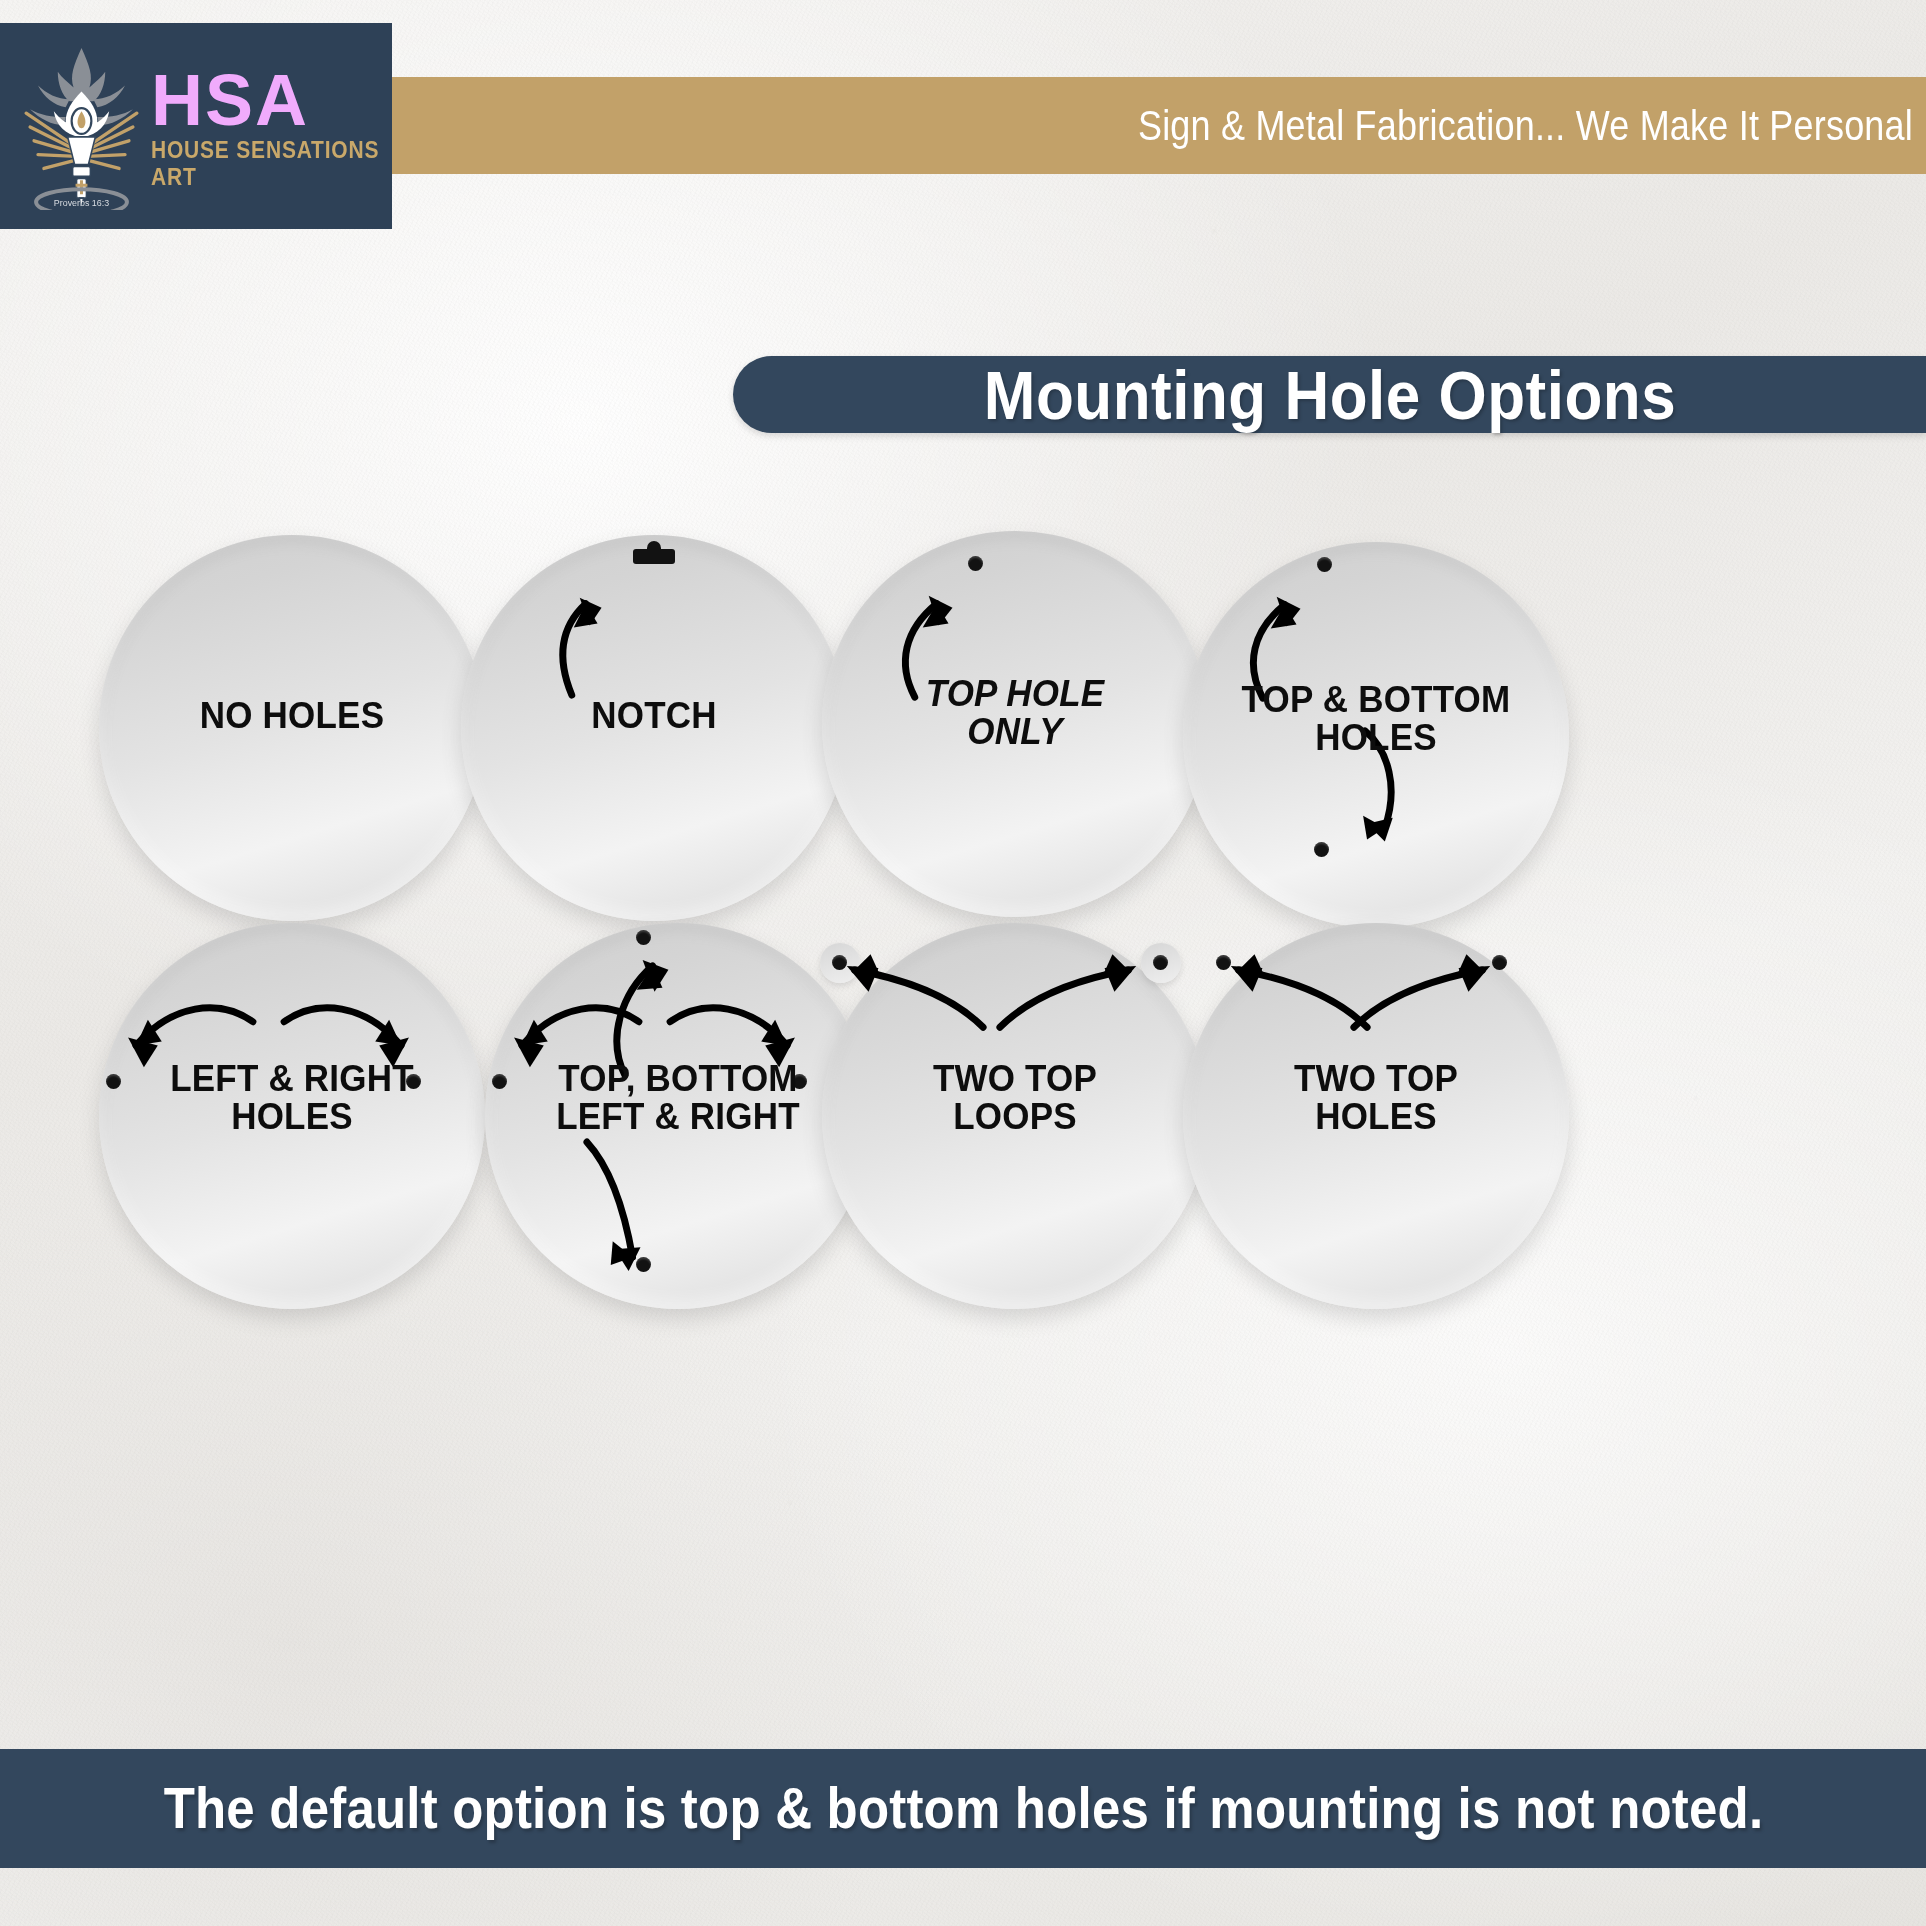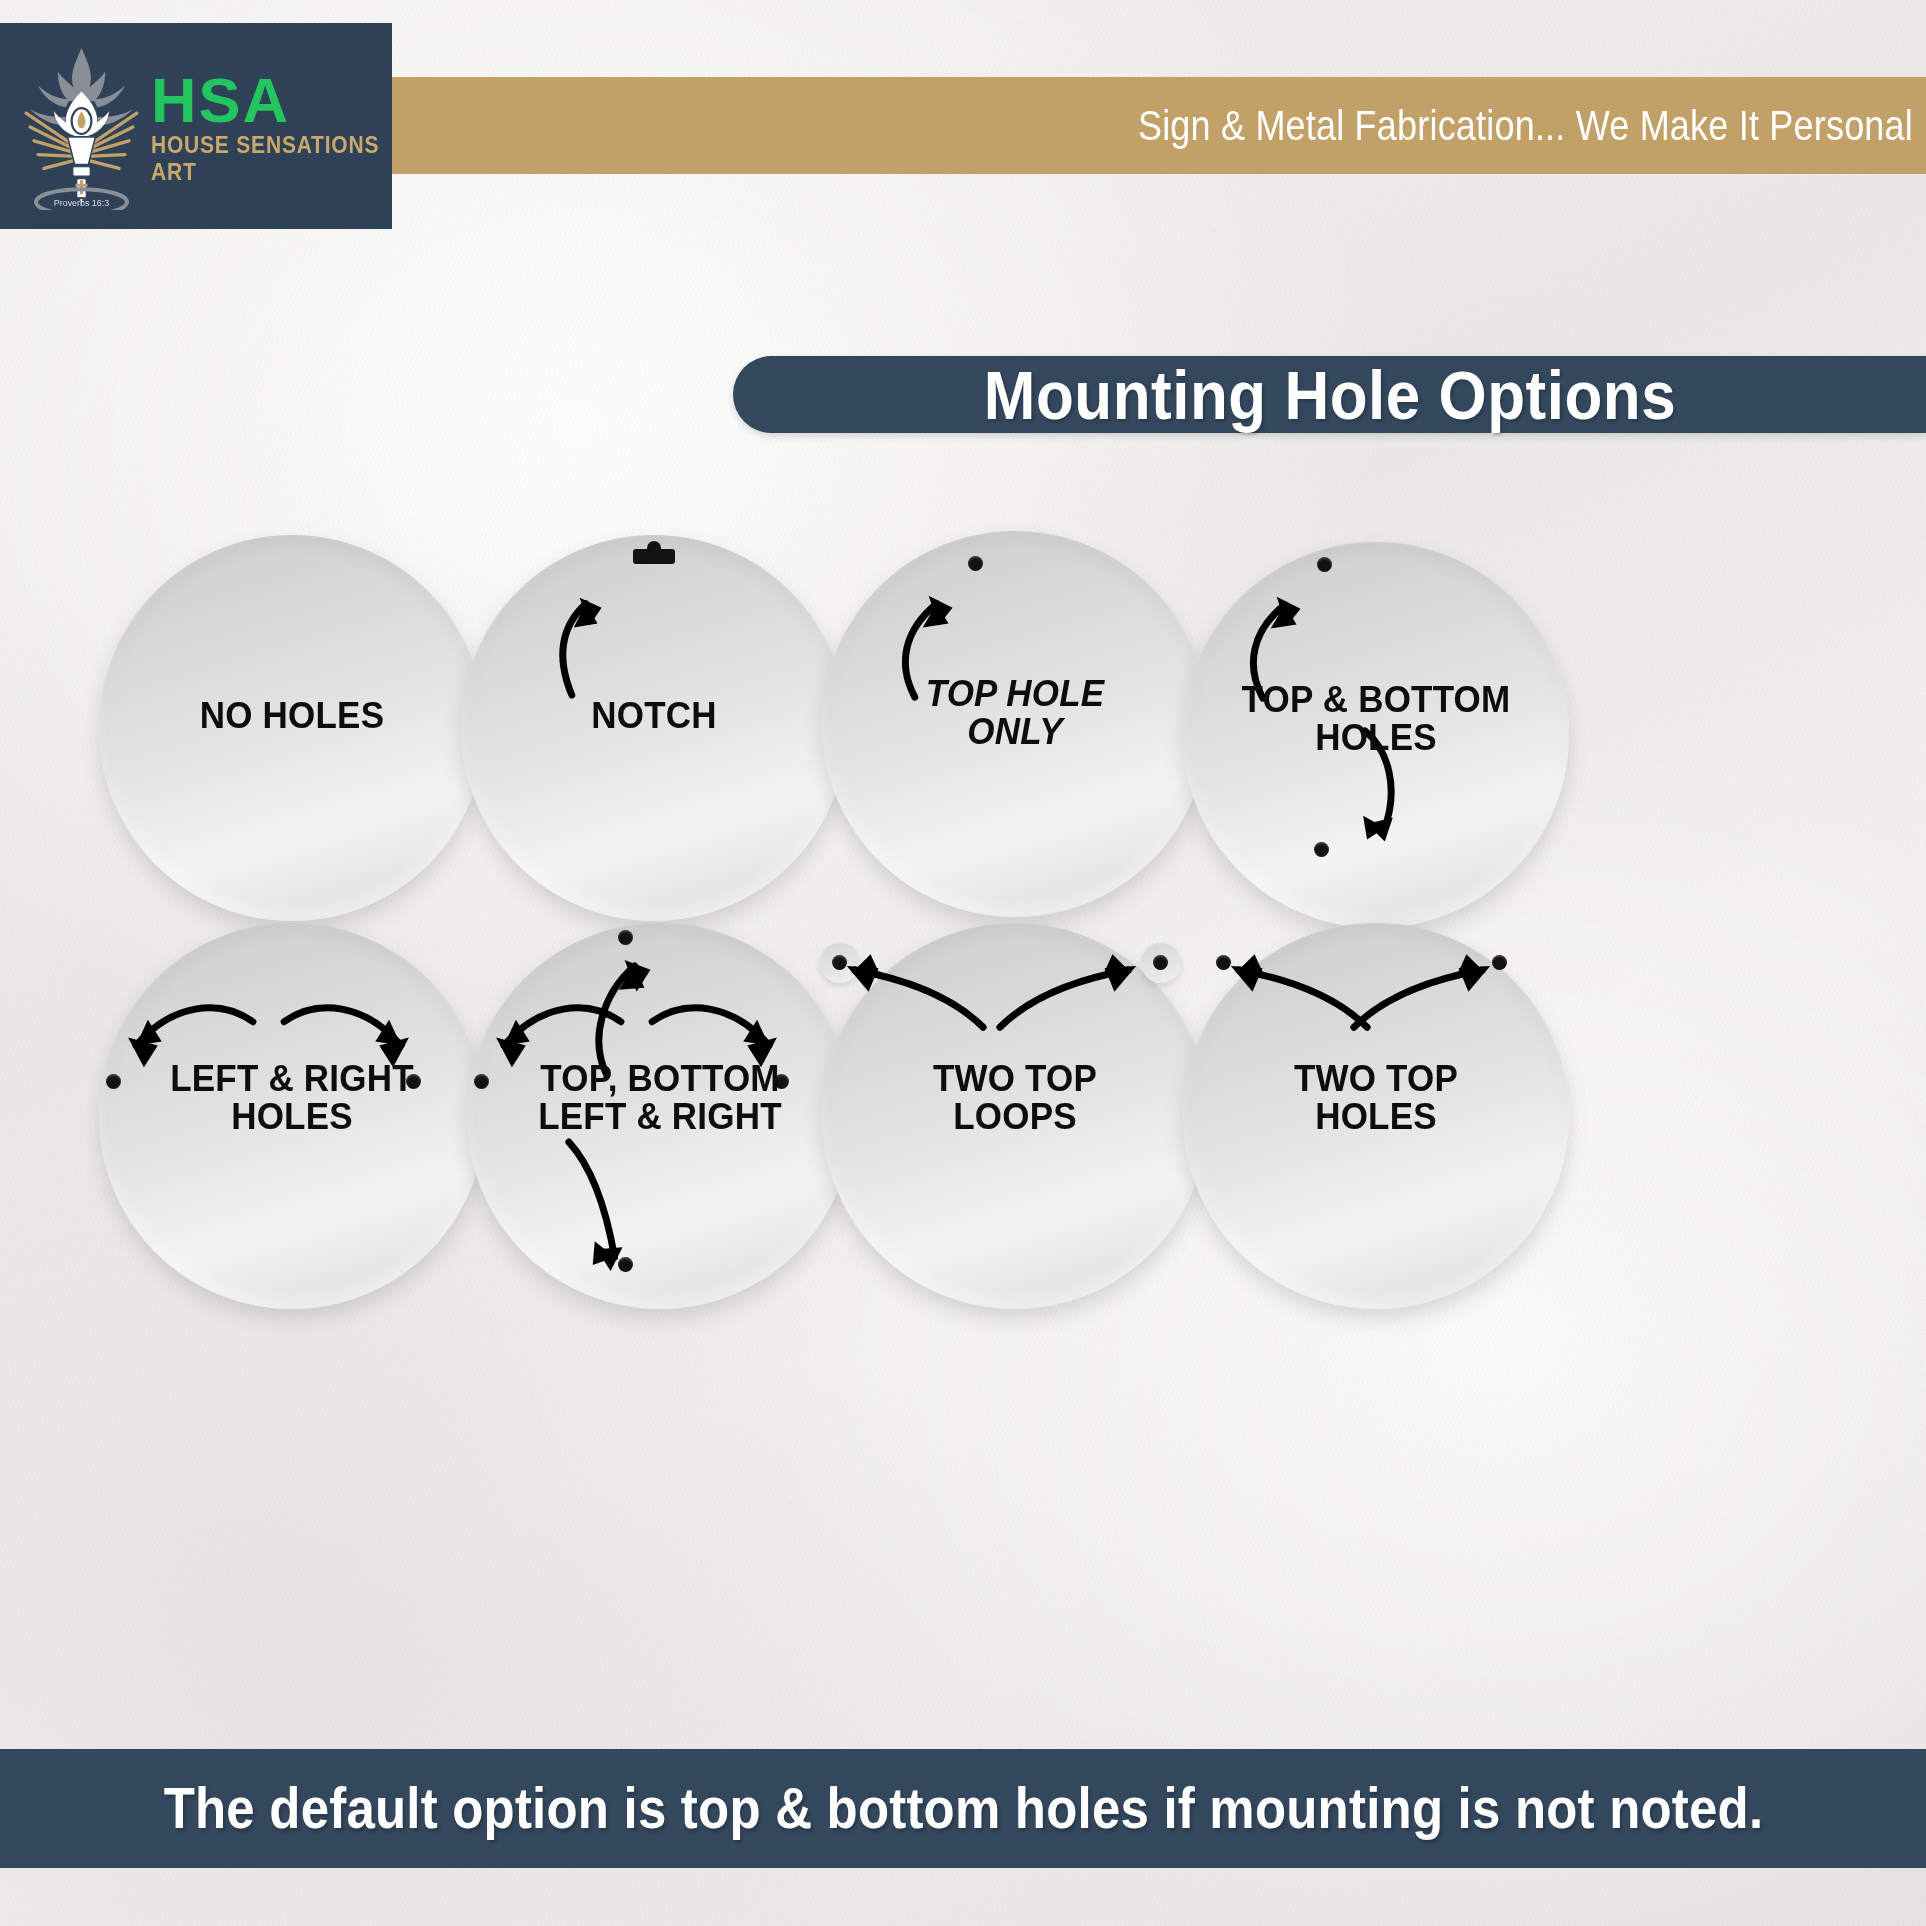--- a/index.html
+++ b/index.html
@@ -34,21 +34,21 @@
 
   
   #header{position:absolute;left:0;top:23px;width:1927px;height:206px;}
   #logo-box{
     position:absolute;left:0;top:0;width:392px;height:206px;
     background:#2e4157;display:flex;align-items:center;
   }
   #logo-mark{position:relative;width:127px;height:168px;margin-left:18px;flex:none;}
   #logo-text{margin-left:6px;}
   #logo-hsa{
-    color:#22c55e;font-weight:bold;font-size:63px;line-height:.92;
+    color:#f0abfc;font-weight:bold;font-size:72px;line-height:.92;
     letter-spacing:2px;font-family:"Liberation Sans", sans-serif;
   }
   #logo-sub{
     color:#c9a86a;font-weight:bold;font-size:21px;letter-spacing:0.8px;
     margin-top:3px;font-family:"Liberation Sans", sans-serif;
     transform:scaleY(1.12);transform-origin:left top;
   }
   #tagline-bar{
     position:absolute;left:392px;top:54px;width:1535px;height:97px;
     background:#c2a169;display:flex;align-items:center;justify-content:flex-end;
@@ -263,21 +263,21 @@
       <svg width="149" height="109" viewBox="0 0 150 110">
         <path d="M10 30 C44 6 92 12 128 54" stroke="#000" stroke-width="7" fill="none" stroke-linecap="round"></path>
         <path d="M128 54 L102 50 L116 28 Z" fill="#000"></path>
         <path d="M136 46 L106 54 L120 76 Z" fill="#000"></path>
       </svg>
     </div>
     <div class="disc-label" style="top:151px;">LEFT &amp; RIGHT</div>
     <div class="disc-label" style="top:189px;">HOLES</div>
   </div>
 
-  <div class="cell" style="left:452px;top:408px;text-decoration:underline;">
+  <div class="cell" style="left:470px;top:408px;text-decoration:underline;">
     <div class="disc"></div>
     <div class="hole" style="left:166px;top:22px;"></div>
     <div class="hole" style="left:166px;top:349px;"></div>
     <div class="hole" style="left:22px;top:166px;"></div>
     <div class="hole" style="left:322px;top:166px;"></div>
     <div class="arrow" style="left:129px;top:36px;">
       <svg width="119" height="139" viewBox="0 0 120 140">
         <path d="M26 132 C8 96 22 50 54 22" stroke="#000" stroke-width="7" fill="none" stroke-linecap="round"></path>
         <path d="M54 22 L38 46 L64 44 Z" fill="#000"></path>
         <path d="M44 16 L70 26 L56 48 Z" fill="#000"></path>

